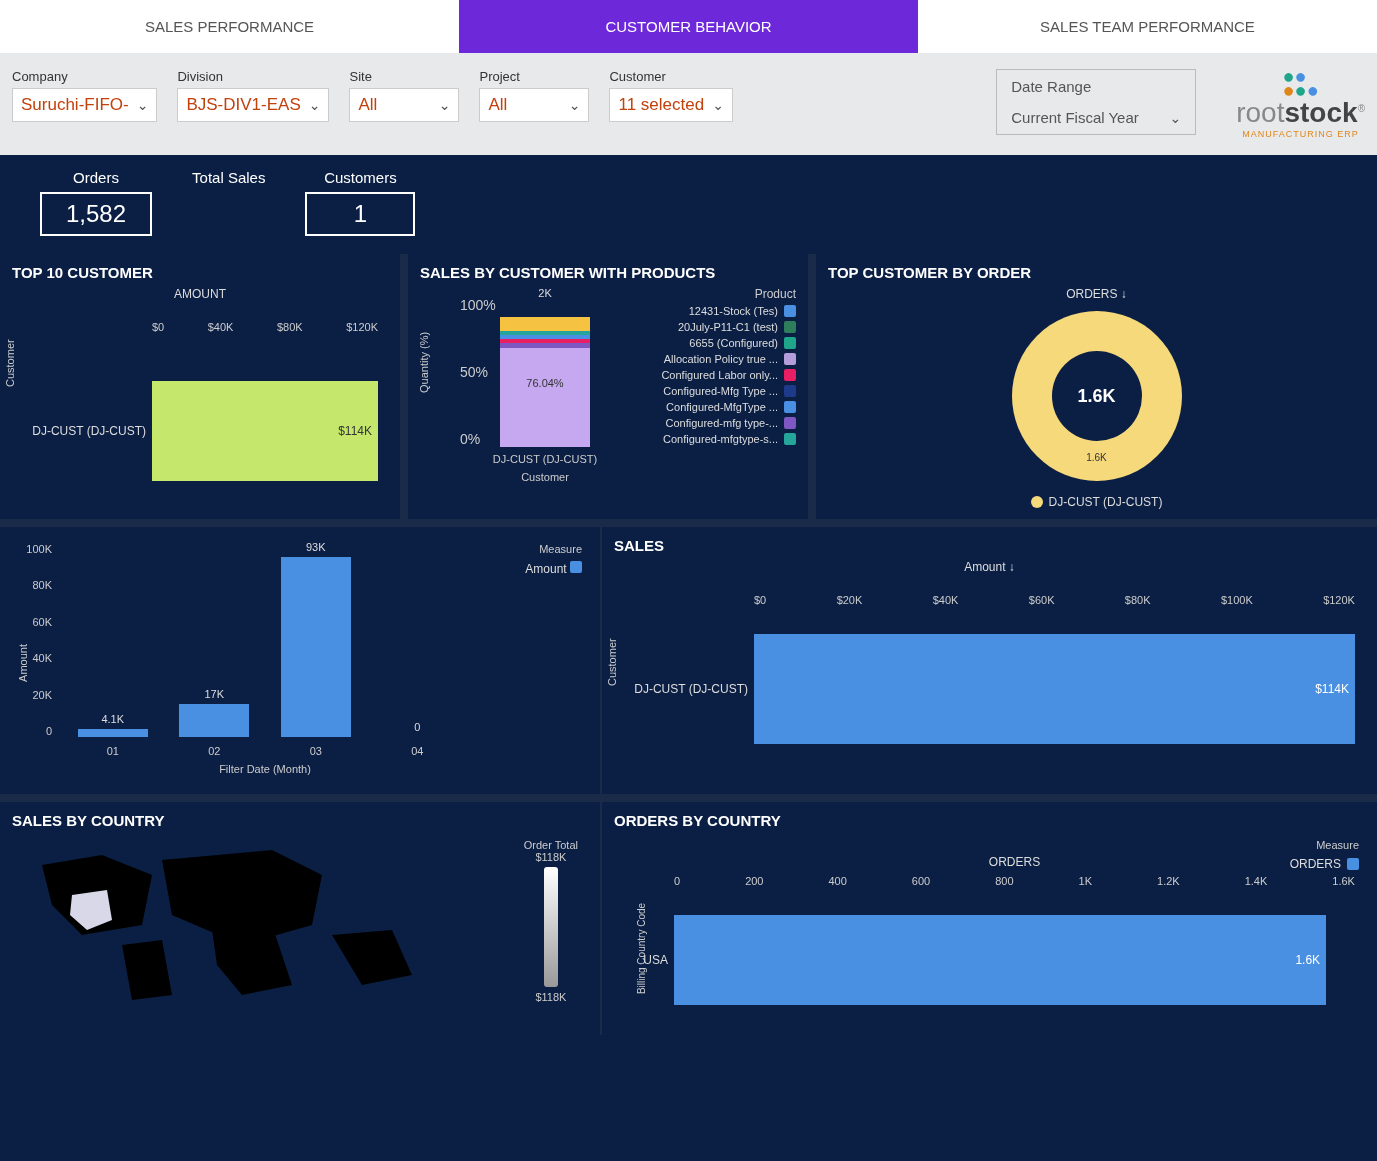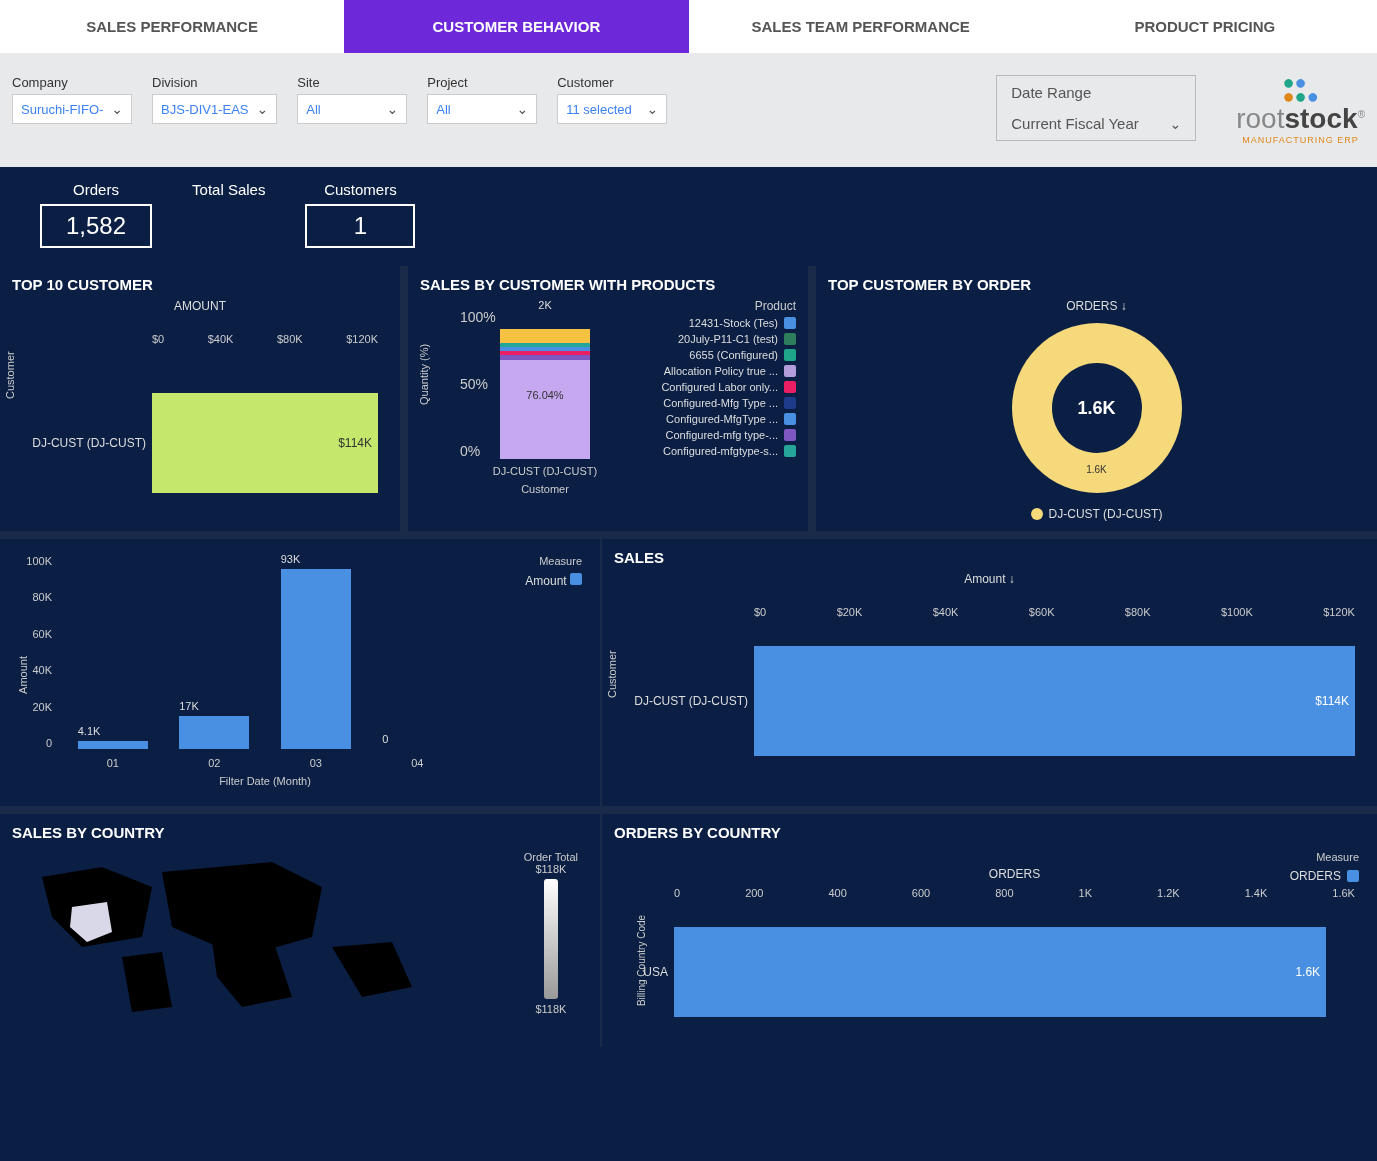--- a/index.html
+++ b/index.html
@@ -1,27 +1,27 @@
 <!DOCTYPE html>
 <html><head>
 <meta charset="utf-8">
 <style>
   * { box-sizing: border-box; margin: 0; padding: 0; font-family: "Segoe UI", Arial, sans-serif; }
   body { background: #0b1f44; color: #fff; width: 1377px; }
   
   
   .tabs { display: flex; background: #fff; }
-  .tab { flex: 1; text-align: center; padding: 18px 0; font-size: 15px; color: #555; cursor: pointer; text-transform: uppercase; font-weight: bold; }
+  .tab { flex: 1; text-align: center; padding: 18px 0; font-size: 15px; color: #555; cursor: pointer; text-transform: uppercase; }
   .tab.active { background: #6d28d9; color: #fff; }
   
   
-  .filters { background: #e8e9eb; padding: 22px 12px; display: flex; align-items: flex-start; gap: 20px; }
+  .filters { background: #e8e9eb; padding: 16px 12px; display: flex; align-items: flex-start; gap: 20px; }
   .filter-group { display: flex; flex-direction: column; }
   .filter-label { font-size: 13px; color: #333; margin-bottom: 4px; }
-  .filter-select { background: #fff; border: 1px solid #ccc; padding: 6px 8px; font-size: 13px; color: #3b82f6; display: flex; align-items: center; justify-content: space-between; min-width: 110px; cursor: pointer; }
+  .filter-select { background: #fff; border: 1px solid #ccc; padding: 6px 8px; font-size: 17px; color: #c2410c; display: flex; align-items: center; justify-content: space-between; min-width: 110px; cursor: pointer; }
   .filter-select .chev { margin-left: 8px; }
   .date-range-box { border: 1px solid #bbb; background: #e8e9eb; padding: 8px 14px; margin-left: auto; width: 200px; }
   .date-range-title { color: #555; font-size: 15px; margin-bottom: 14px; }
   .date-range-value { color: #555; font-size: 15px; display: flex; justify-content: space-between; align-items: center; }
   .logo-box { margin-left: 20px; display:flex; flex-direction:column; align-items:center; justify-content:center;}
   .logo-text { font-size: 28px; color: #888; }
   .logo-text b { color: #444; font-weight: 600;}
   .logo-sub { font-size: 9px; color: #e0871a; letter-spacing: 1px; }
   .logo-dots { font-size: 20px; line-height: 14px; }
   
@@ -68,21 +68,21 @@
   .donut { width: 170px; height: 170px; border-radius: 50%; background: #f5d97b; display:flex; align-items:center; justify-content:center; position:relative; margin-top:10px;}
   .donut-hole { width: 90px; height: 90px; border-radius: 50%; background: #0b1f44; display:flex; align-items:center; justify-content:center; font-size:18px; font-weight:600;}
   .donut-small { position:absolute; bottom:18px; font-size:10px; color:#333;}
   .donut-leg { margin-top: 14px; font-size: 12px; color: #ddd; display:flex; align-items:center; gap:6px;}
   
   
   .col-chart { position: relative; height: 240px; }
   .col-yaxis { position: absolute; left: 6px; top: 6px; bottom: 40px; display: flex; flex-direction: column; justify-content: space-between; font-size: 11px; color: #ccc; text-align:right; width:34px;}
   .col-area { position: absolute; left: 50px; right: 120px; top: 6px; bottom: 40px; display: flex; align-items: flex-end; justify-content: space-around; }
   .col-bar { width: 70px; background: #4a90e2; position: relative; }
-  .col-val { position: absolute; top: -16px; width: 100%; text-align: left; font-size: 11px; color: #ddd; }
+  .col-val { position: absolute; top: -16px; width: 100%; text-align: center; font-size: 11px; color: #ddd; }
   .col-xaxis { position: absolute; left: 50px; right: 120px; bottom: 20px; display: flex; justify-content: space-around; font-size: 11px; color: #ccc; }
   .col-xlab { position: absolute; left: 50px; right: 120px; bottom: 2px; text-align: center; font-size: 11px; color: #ccc; }
   .col-ylab { position: absolute; left: -8px; top: 50%; transform: rotate(-90deg); font-size: 11px; color: #ccc; }
   .col-legend { position: absolute; right: 6px; top: 6px; font-size: 12px; color: #ddd; text-align:right;}
   .col-legend-title { color:#ccc; font-size:11px; margin-bottom:6px;}
   
   
   .sales-chart { position: relative; height: 210px; }
   .sales-xaxis { position: absolute; top: 20px; left: 140px; right: 10px; display: flex; justify-content: space-between; font-size: 11px; color: #ccc; }
   .sales-bar-row { position: absolute; top: 60px; left: 0; right: 10px; display: flex; align-items: center; }
@@ -113,21 +113,20 @@
 
   .chev::after { content: "⌄"; font-size: 14px; color: #555; }
 </style>
 </head>
 <body>
 
 <div class="tabs">
   <div class="tab">SALES PERFORMANCE</div>
   <div class="tab active">CUSTOMER BEHAVIOR</div>
   <div class="tab">SALES TEAM PERFORMANCE</div>
-  <div class="tab">PRODUCT PRICING</div>
 </div>
 
 <div class="filters">
   <div class="filter-group">
     <span class="filter-label">Company</span>
     <div class="filter-select">
       <span>Suruchi-FIFO-</span>
       <span class="chev"></span>
     </div>
   </div>

